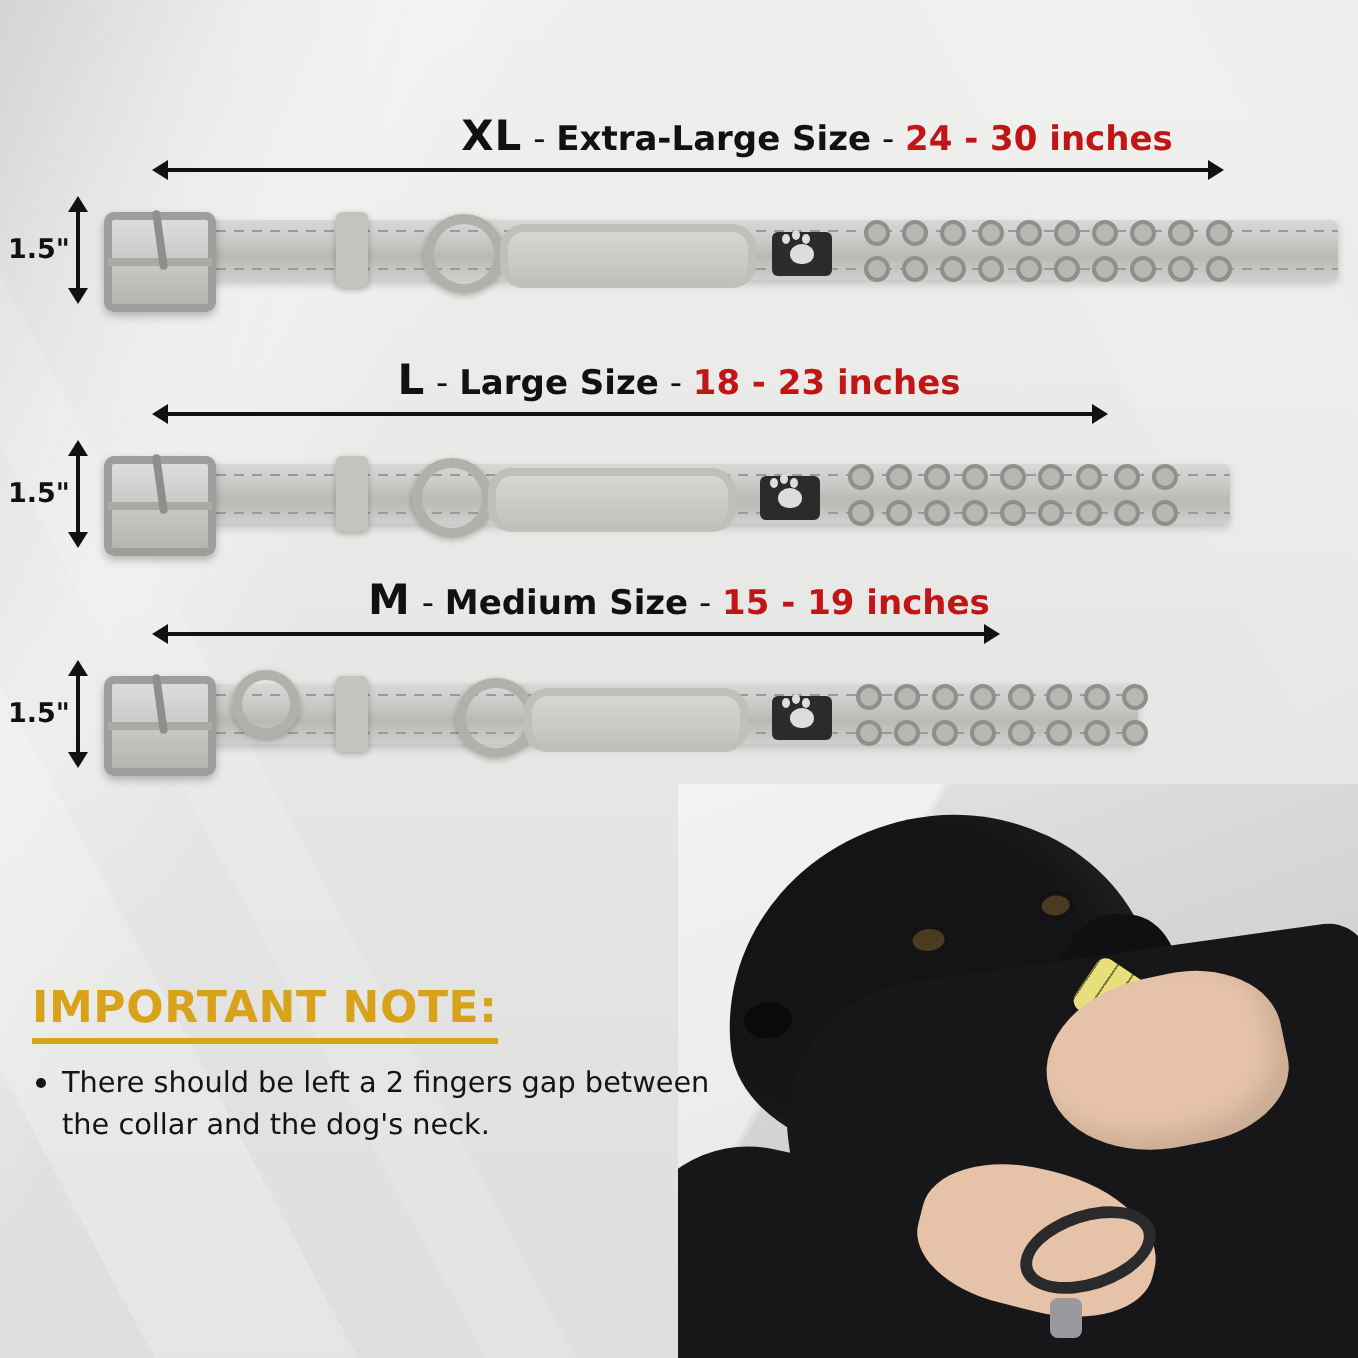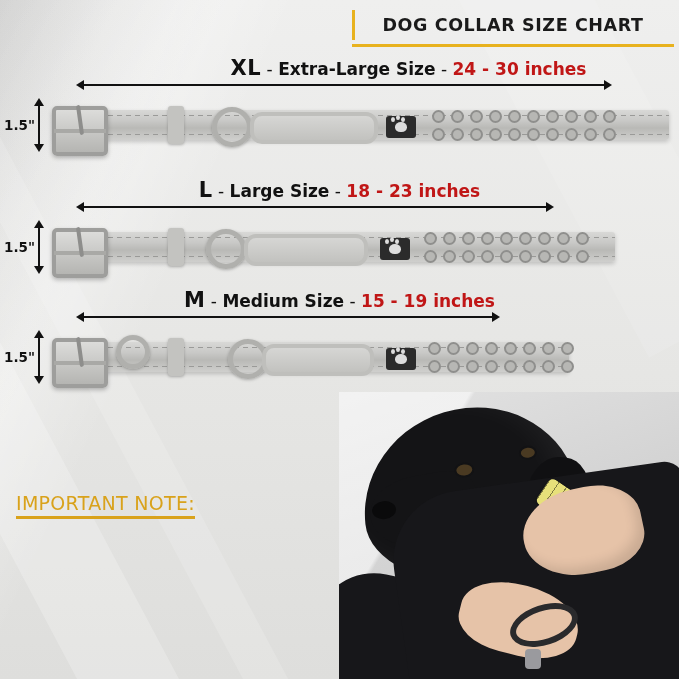--- a/index.html
+++ b/index.html
@@ -171,44 +171,41 @@
     position:absolute;left:170px;bottom:34px;width:58px;height:28px;border:6px solid #2a2a2c;border-radius:50%;
     transform:rotate(-18deg);
   }
   .charm{position:absolute;left:186px;bottom:10px;width:16px;height:20px;background:#9a9a9e;border-radius:4px;}
 
   
   .note{
     position:absolute;left:16px;top:492px;width:360px;
   }
   .note-title{
-    font-size:19px;font-weight:normal;color:#d9a21b;letter-spacing:.3px;
+    font-size:22px;font-weight:bold;color:#d9a21b;letter-spacing:.3px;
     display:inline-block;border-bottom:3px solid #d9a21b;padding-bottom:2px;
   }
   .note ul{margin:10px 0 0 0;padding:0;list-style:none;}
   .note li{
     position:relative;padding-left:15px;margin-bottom:9px;
     font-size:14.4px;line-height:1.45;color:#141414;
   }
   .note li:before{
     content:"";position:absolute;left:2px;top:7px;width:5px;height:5px;border-radius:50%;background:#141414;
   }
 </style>
 </head>
 <body>
 
 <div class="page">
   <div class="shade"></div>
   <div class="streak s1"></div>
   <div class="streak s2"></div>
   <div class="streak s3"></div>
 
-  <div class="title-wrap">
-    <div class="title">DOG COLLAR SIZE CHART</div>
-  </div>
 
   <div class="block" style="top:56px;height:112px;padding-left:46px;">
     <div class="blk-label" style="top:0;">
       <span class="sz">XL</span>
       <span class="dash">-</span>
       <span class="txt">Extra-Large Size</span>
       <span class="dash">-</span>
       <span class="rng">24 - 30 inches</span>
     </div>
 
@@ -450,15 +447,16 @@
     <div class="tape"></div>
     <div class="hand"></div>
     <div class="hand2"></div>
     <div class="bracelet"></div>
     <div class="charm"></div>
   </div>
 
   <div class="note">
     <div class="note-title">IMPORTANT NOTE:</div>
     <ul>
+      <li>There should be left a 2 fingers gap between the collar and the dog's neck.</li>
     </ul>
   </div>
 </div>
 
 </body></html>

